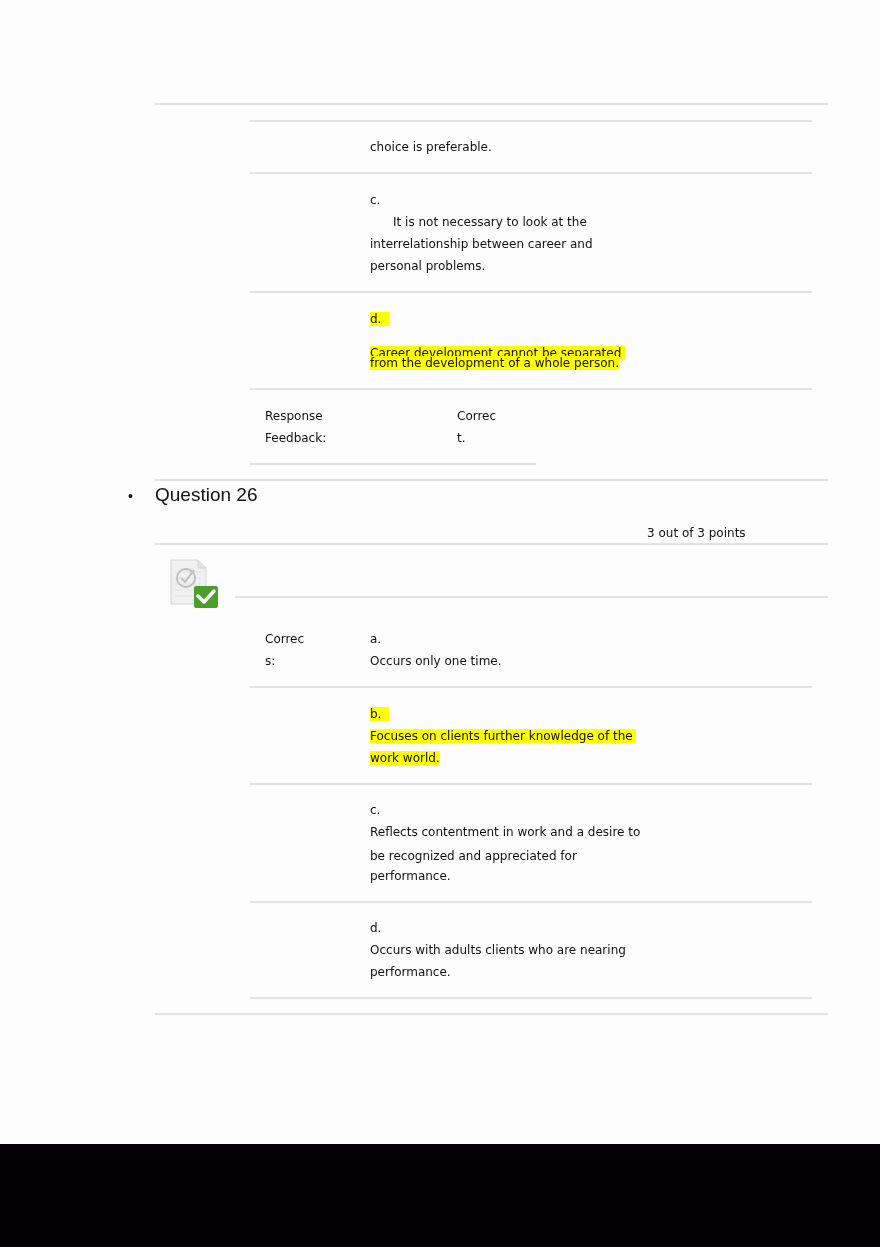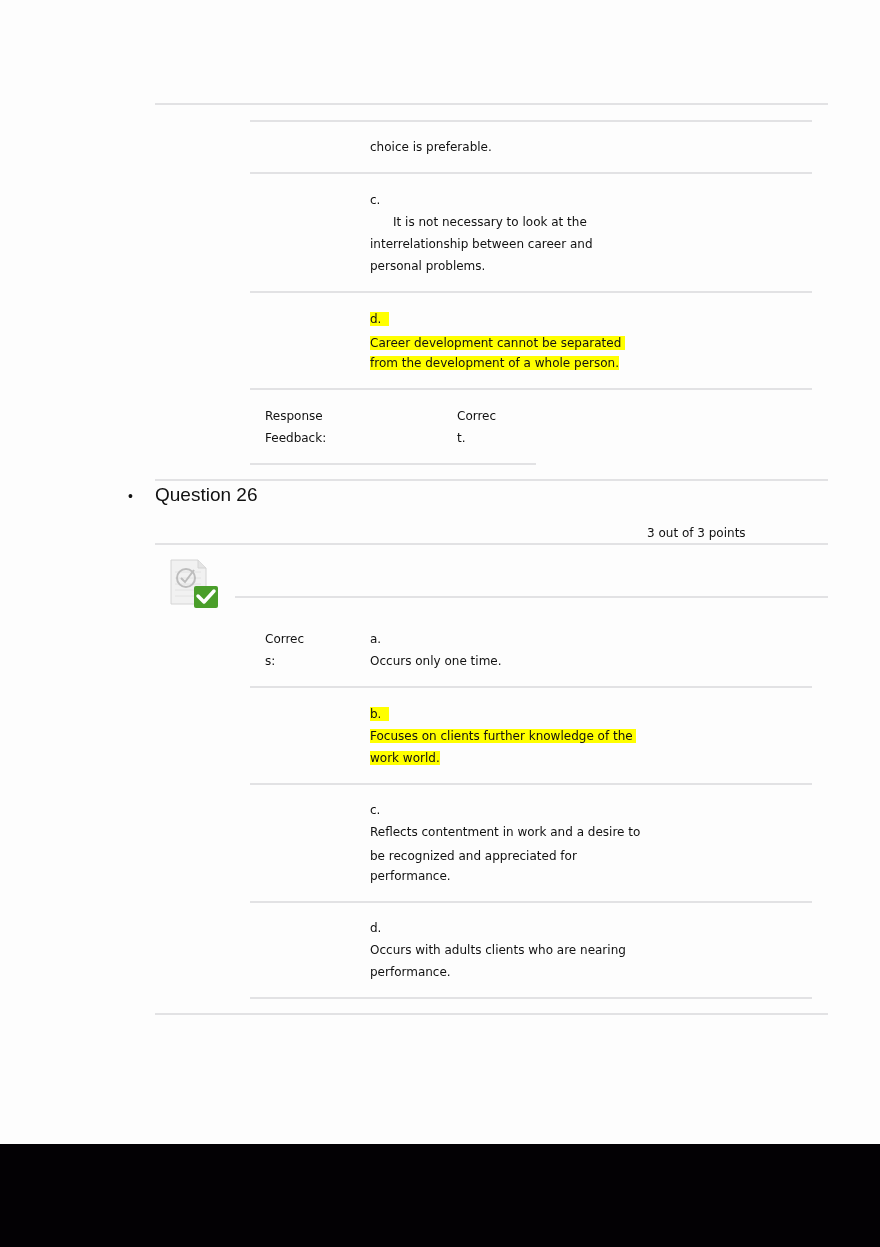--- a/index.html
+++ b/index.html
@@ -33,21 +33,21 @@
   <div>
     <div class="t" style="left:370px; top:189px;">c.</div>
     <div class="t" style="left:370px; top:211px;margin-left:23px;">It is not necessary to look at the</div>
     <div class="t" style="left:370px; top:233px;">interrelationship between career and</div>
     <div class="t" style="left:370px; top:255px;">personal problems.</div>
   </div>
   <div class="hline" style="left:250px; top:291px; width:562px;"></div>
 
   <div>
     <div class="t" style="left:370px; top:308px;"><span class="hl">d.</span><span class="hl">&nbsp;&nbsp;</span></div>
-    <div class="t" style="left:370px; top:332px;"><span class="hl">Career development cannot be separated</span><span class="hl">&nbsp;</span></div>
+    <div class="t" style="left:370px; top:342px;"><span class="hl">Career development cannot be separated</span><span class="hl">&nbsp;</span></div>
     <div class="t" style="left:370px; top:352px;"><span class="hl">from the development of a whole person.</span></div>
   </div>
   <div class="hline" style="left:250px; top:388px; width:562px;"></div>
 
   <div>
     <div class="t" style="left:265px; top:405px;">Response</div>
     <div class="t" style="left:265px; top:427px;">Feedback:</div>
     <div class="t" style="left:457px; top:405px;">Correc</div>
     <div class="t" style="left:457px; top:427px;">t.</div>
   </div>

